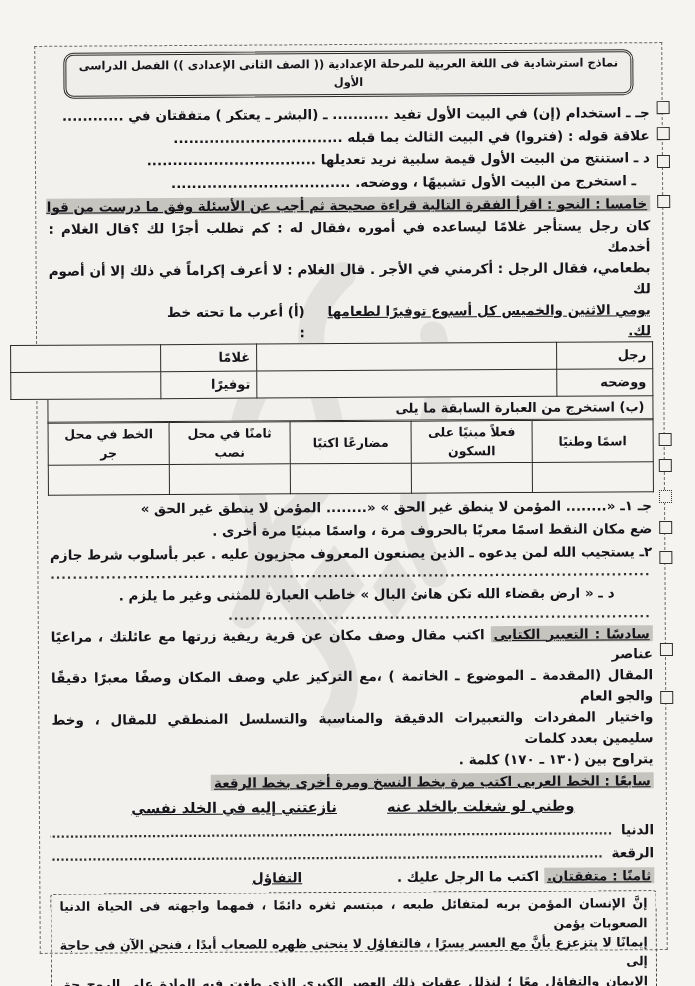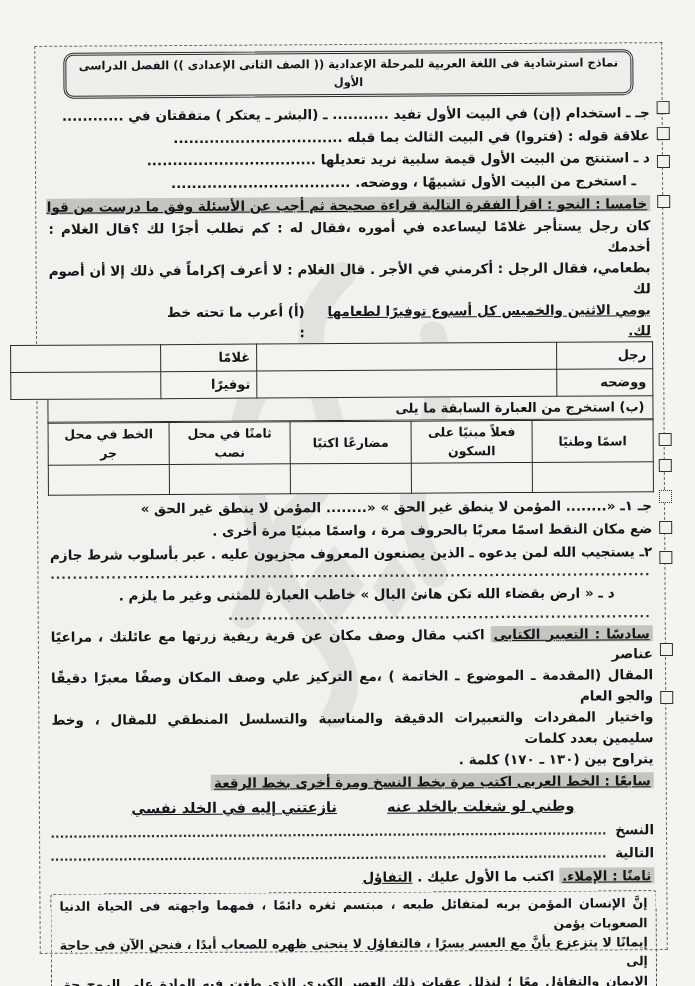--- a/index.html
+++ b/index.html
@@ -182,32 +182,32 @@
     <div class="q-line">
       <span class="hl">سابعًا : الخط العربى اكتب مرة بخط النسخ ومرة أخرى بخط الرقعة</span>
     </div>
     <div class="verse">
       <span class="ul">وطني لو شغلت بالخلد عنه</span>
       <span class="gap"></span>
       <span class="ul">نازعتني إليه في الخلد نفسي</span>
     </div>
 
     <div class="q-line">
-      <span>النسخ</span>
+      <span>الدنيا</span>
       <span class="dots-line" style="display:inline">....................................................................................................................................</span>
     </div>
     <div class="q-line">
-      <span>التالية</span>
+      <span>الرقعة</span>
       <span class="dots-line" style="display:inline">....................................................................................................................................</span>
     </div>
 
     <div class="q-line">
-      <span class="hl">ثامنًا : الإملاء.</span>
-      <span>اكتب ما الأول عليك .</span>
-      <span class="ul" style="">التفاؤل</span>
+      <span class="hl">ثامنًا : متفقتان.</span>
+      <span>اكتب ما الرجل عليك .</span>
+      <span class="ul" style="margin-right:90px">التفاؤل</span>
     </div>
 
     <div class="dash-box small">
       <div>إنَّ الإنسان المؤمن بربه لمتفائل طبعه ، مبتسم ثغره دائمًا ، فمهما واجهته  فى الحياة الدنيا  الصعوبات يؤمن</div>
       <div>إيمانًا لا يتزعزع  بأنَّ مع العسر يسرًا ، فالتفاؤل لا ينحنى ظهره للصعاب أبدًا ، فنحن الآن  فى حاجة إلى</div>
       <div>الإيمان والتفاؤل معًا ؛ لنذلل عقبات ذلك العصر الكبرى الذى طغت فيه المادة على الروح حق الطغيان .</div>
     </div>
 
   </div>
 </div>

